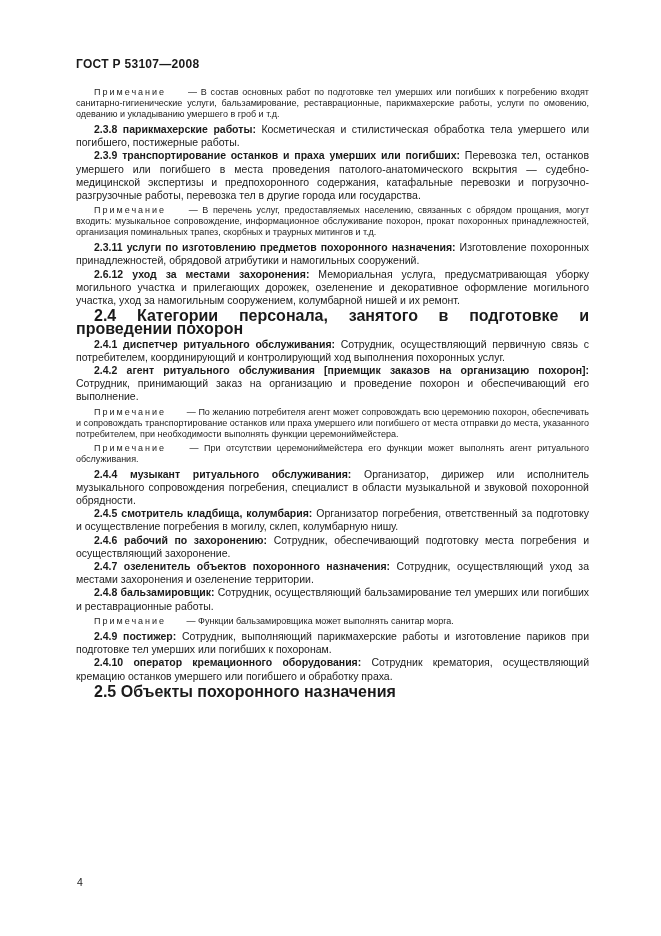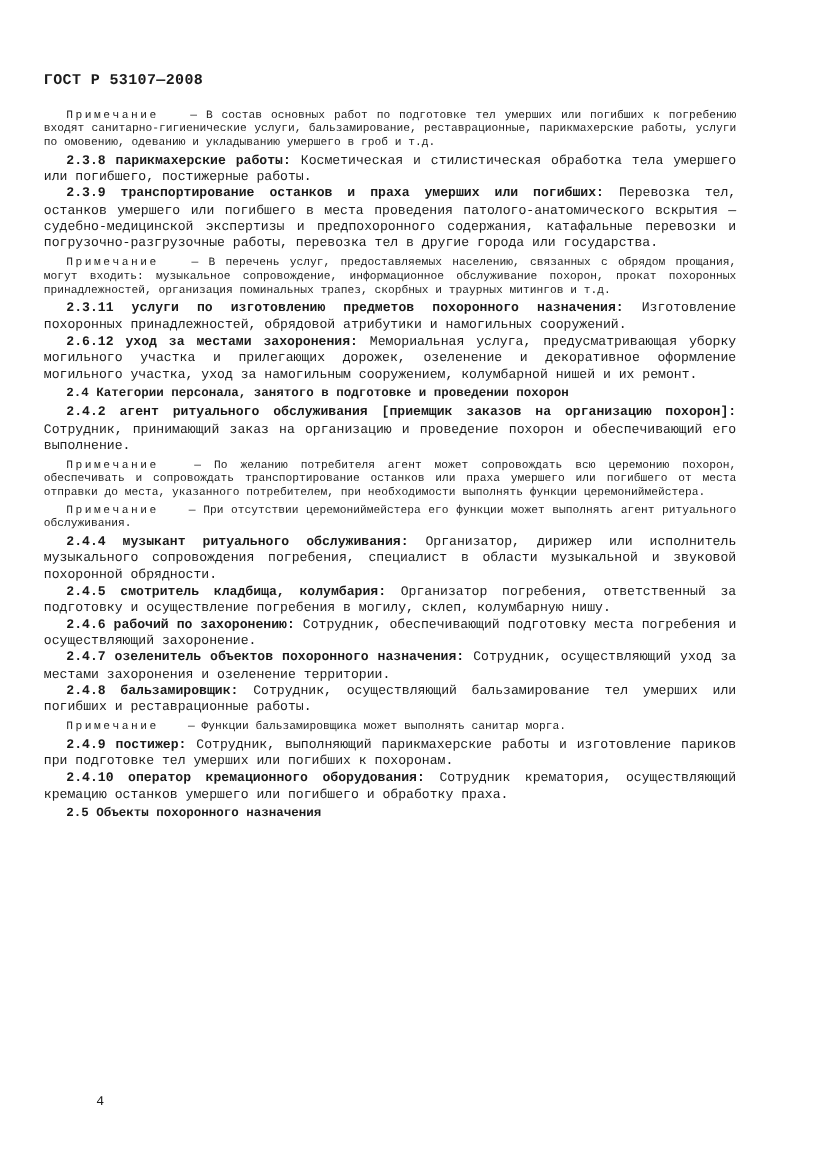--- a/index.html
+++ b/index.html
@@ -7,42 +7,42 @@
     padding: 0;
     background: #e8e8e8;
   }
   .page {
     position: relative;
     width: 661px;
     height: 936px;
     margin: 0 auto;
     background: #ffffff;
     box-sizing: border-box;
-    padding: 57px 72px 0 35px;
-    font-family: Liberation Mono, monospace;
+    padding: 57px 72px 0 76px;
+    font-family: Liberation Sans, sans-serif;
     color: #1a1a1a;
     overflow: hidden;
   }
   .doc-header {
     font-size: 12px;
     font-weight: bold;
     letter-spacing: 0.3px;
     margin: 0 0 16px 0;
   }
   .doc-body p {
     margin: 0;
     text-align: justify;
     text-indent: 18px;
   }
   .doc-body p.body {
     font-size: 10.5px;
     line-height: 13.2px;
   }
   .doc-body p.heading {
-    font-size: 10px;
+    font-size: 16px;
     line-height: 13.2px;
     font-weight: bold;
     margin: 2px 0 2px 0;
   }
   .doc-body p.note {
     font-size: 9px;
     line-height: 11px;
     margin: 3px 0 3px 0;
     color: #222;
   }
@@ -67,20 +67,21 @@
   <div class="doc-header">ГОСТ Р 53107—2008</div>
 
   <div class="doc-body">
       <p class="note"><span class="note-label">Примечание</span><span> — В состав основных работ по подготовке тел умерших или погибших к погребению входят санитарно-гигиенические услуги, бальзамирование, реставрационные, парикмахерские работы, услуги по омовению, одеванию и укладыванию умершего в гроб и т.д.</span></p>
       <p class="body"><span class="term">2.3.8 парикмахерские работы:</span><span> Косметическая и стилистическая обработка тела умершего или погибшего, постижерные работы.</span></p>
       <p class="body"><span class="term">2.3.9 транспортирование останков и праха умерших или погибших:</span><span> Перевозка тел, останков умершего или погибшего в места проведения патолого-анатомического вскрытия — судебно-медицинской экспертизы и предпохоронного содержания, катафальные перевозки и погрузочно-разгрузочные работы, перевозка тел в другие города или государства.</span></p>
       <p class="note"><span class="note-label">Примечание</span><span> — В перечень услуг, предоставляемых населению, связанных с обрядом прощания, могут входить: музыкальное сопровождение, информационное обслуживание похорон, прокат похоронных принадлежностей, организация поминальных трапез, скорбных и траурных митингов и т.д.</span></p>
       <p class="body"><span class="term">2.3.11 услуги по изготовлению предметов похоронного назначения:</span><span> Изготовление похоронных принадлежностей, обрядовой атрибутики и намогильных сооружений.</span></p>
       <p class="body"><span class="term">2.6.12 уход за местами захоронения:</span><span> Мемориальная услуга, предусматривающая уборку могильного участка и прилегающих дорожек, озеленение и декоративное оформление могильного участка, уход за намогильным сооружением, колумбарной нишей и их ремонт.</span></p>
       <p class="heading"><span>2.4 Категории персонала, занятого в подготовке и проведении похорон</span></p>
+      <p class="body"><span class="term">2.4.1 диспетчер ритуального обслуживания:</span><span> Сотрудник, осуществляющий первичную связь с потребителем, координирующий и контролирующий ход выполнения похоронных услуг.</span></p>
       <p class="body"><span class="term">2.4.2 агент ритуального обслуживания [приемщик заказов на организацию похорон]:</span><span> Сотрудник, принимающий заказ на организацию и проведение похорон и обеспечивающий его выполнение.</span></p>
       <p class="note"><span class="note-label">Примечание</span><span> — По желанию потребителя агент может сопровождать всю церемонию похорон, обеспечивать и сопровождать транспортирование останков или праха умершего или погибшего от места отправки до места, указанного потребителем, при необходимости выполнять функции церемониймейстера.</span></p>
       <p class="note"><span class="note-label">Примечание</span><span> — При отсутствии церемониймейстера его функции может выполнять агент ритуального обслуживания.</span></p>
       <p class="body"><span class="term">2.4.4 музыкант ритуального обслуживания:</span><span> Организатор, дирижер или исполнитель музыкального сопровождения погребения, специалист в области музыкальной и звуковой похоронной обрядности.</span></p>
       <p class="body"><span class="term">2.4.5 смотритель кладбища, колумбария:</span><span> Организатор погребения, ответственный за подготовку и осуществление погребения в могилу, склеп, колумбарную нишу.</span></p>
       <p class="body"><span class="term">2.4.6 рабочий по захоронению:</span><span> Сотрудник, обеспечивающий подготовку места погребения и осуществляющий захоронение.</span></p>
       <p class="body"><span class="term">2.4.7 озеленитель объектов похоронного назначения:</span><span> Сотрудник, осуществляющий уход за местами захоронения и озеленение территории.</span></p>
       <p class="body"><span class="term">2.4.8 бальзамировщик:</span><span> Сотрудник, осуществляющий бальзамирование тел умерших или погибших и реставрационные работы.</span></p>
       <p class="note"><span class="note-label">Примечание</span><span> — Функции бальзамировщика может выполнять санитар морга.</span></p>
       <p class="body"><span class="term">2.4.9 постижер:</span><span> Сотрудник, выполняющий парикмахерские работы и изготовление париков при подготовке тел умерших или погибших к похоронам.</span></p>

